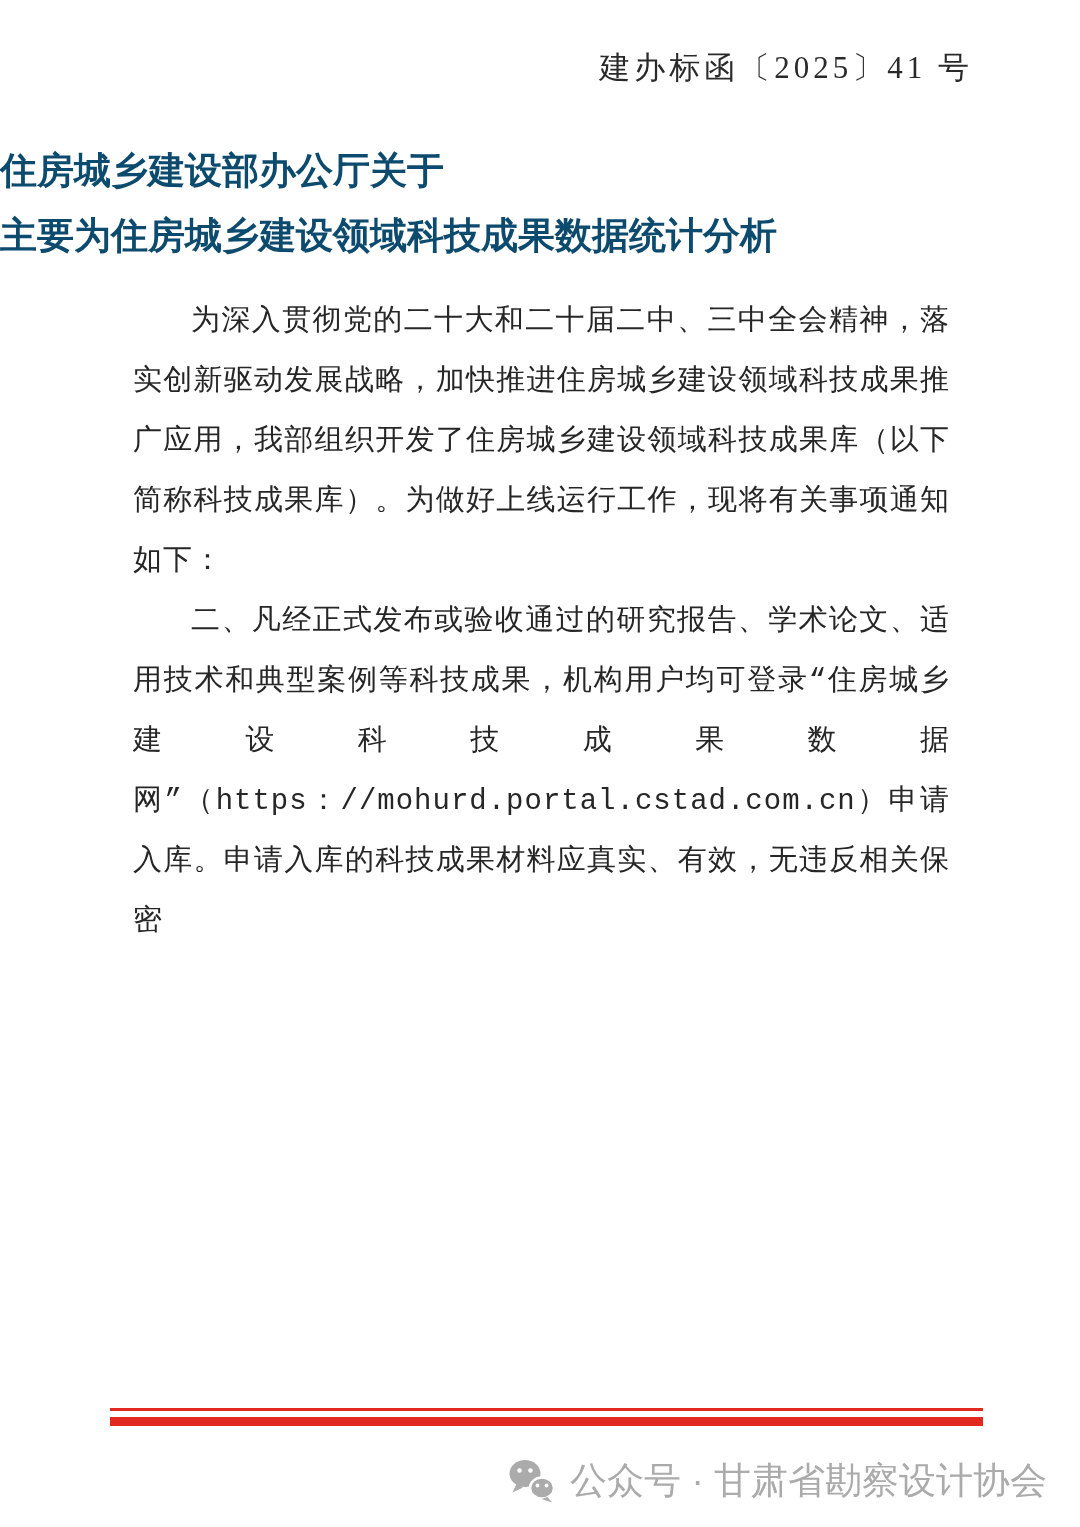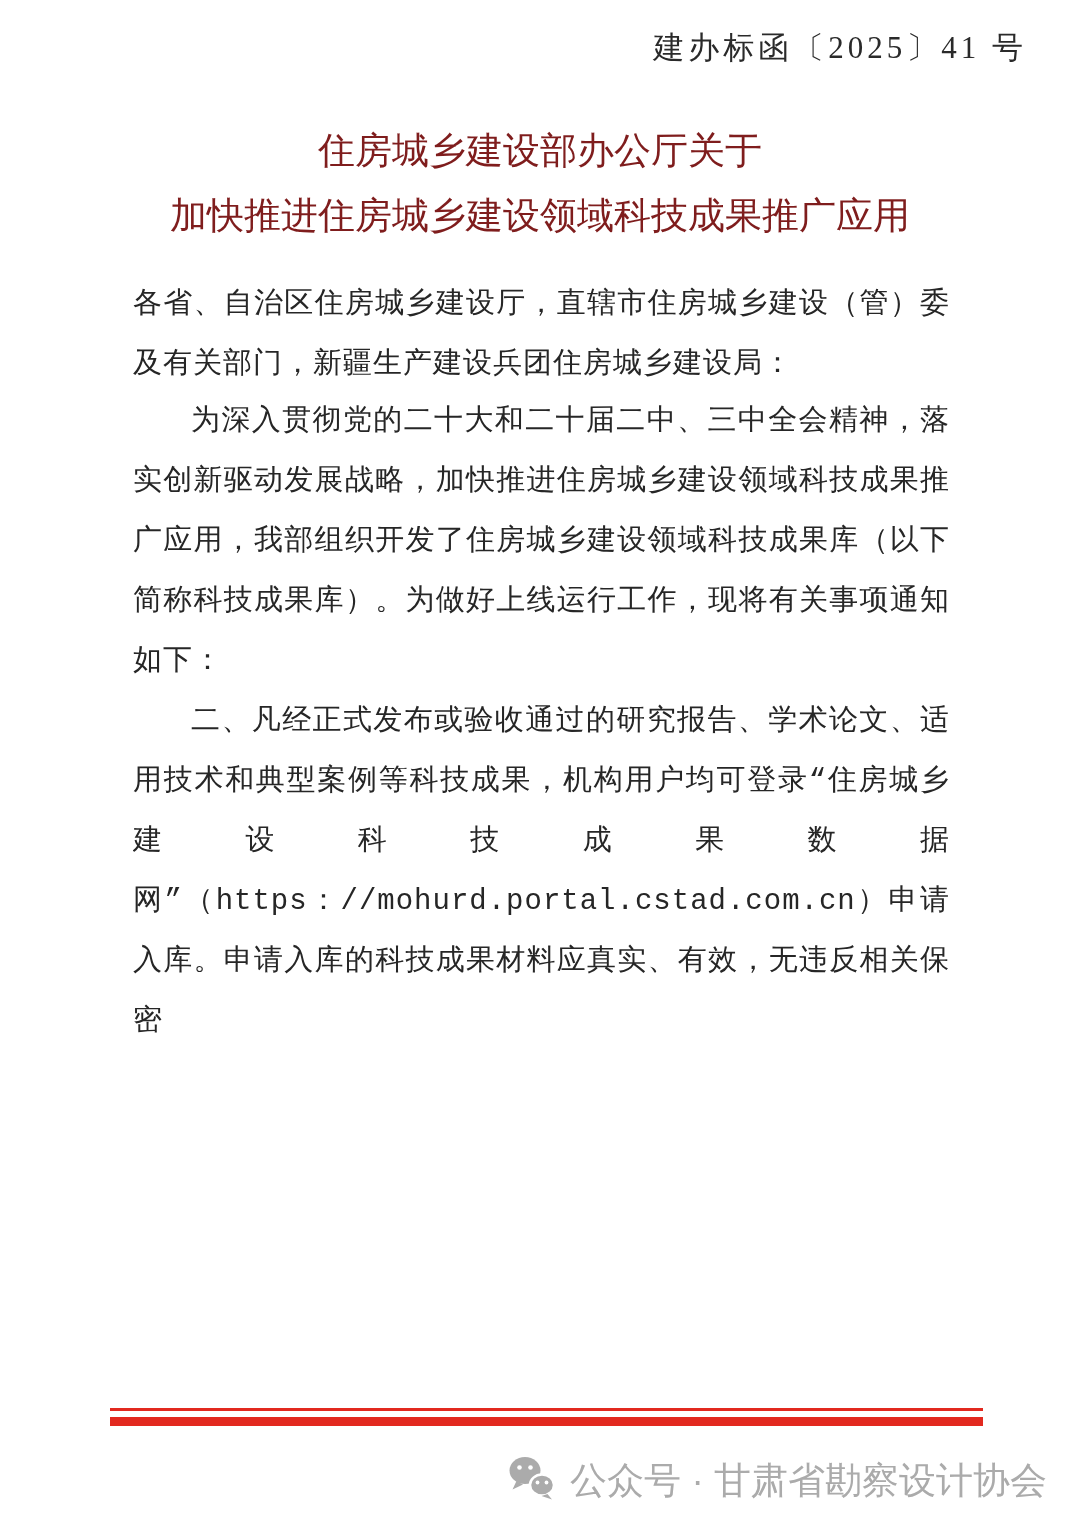--- a/index.html
+++ b/index.html
@@ -24,36 +24,35 @@
     transform: scaleY(1.12);
     transform-origin: center;
     white-space: nowrap;
   }
   .head-rules { margin: 16px 105px 0 94px; }
   .head-rules .rule-thick { height: 6px; background: #e2291f; }
   .head-rules .rule-thin  { height: 2px; background: #e2291f; margin-top: 6px; }
 
   
   .doc-number {
-    margin-top: 28px;
-    padding-right: 53px;
+    margin-top: 48px;
+    padding-right: 107px;
     text-align: right;
     font-size: 31px;
     color: #2a2a2a;
     letter-spacing: 4px;
     line-height: 40px;
   }
 
   
   .doc-title {
     margin-top: 50px;
-    text-align: center;
     font-size: 37px;
-    font-weight: normal;
-    color: #7f1d1d;
+    font-weight: bold;
+    color: #0c4a6e;
     line-height: 65px;
     letter-spacing: 0px;
   }
 
   
   .doc-body {
     margin: 24px 130px 0 133px;
     font-size: 29px;
     color: #262626;
     line-height: 60px;
@@ -70,44 +69,43 @@
   .foot-rules { position: absolute; left: 110px; right: 97px; top: 1408px; }
   .foot-rules .rule-thin  { height: 3px; background: #e2291f; }
   .foot-rules .rule-thick { height: 9px; background: #e2291f; margin-top: 6px; }
 
   
   .watermark {
     position: absolute;
     top: 1456px;
     right: 33px;
     display: flex;
-    align-items: flex-start;
+    align-items: center;
     gap: 14px;
     color: #ababab;
     font-family: "Liberation Sans", "DejaVu Sans", sans-serif;
     font-size: 37px;
     white-space: nowrap;
   }
   .watermark svg { display: block; }
 </style>
 </head>
 <body>
 
 <div class="page">
 
 
   <div class="doc-number">建办标函〔2025〕41 号</div>
 
   <div class="doc-title">
     <div>住房城乡建设部办公厅关于</div>
-    <div>加快推进住房城乡建设领域科技成果推广应用</div>
+    <div>主要为住房城乡建设领域科技成果数据统计分析</div>
   </div>
 
   <div class="doc-body">
-    <p class="salutation">各省、自治区住房城乡建设厅，直辖市住房城乡建设（管）委及有关部门，新疆生产建设兵团住房城乡建设局：</p>
     <p class="para">为深入贯彻党的二十大和二十届二中、三中全会精神，落实创新驱动发展战略，加快推进住房城乡建设领域科技成果推广应用，我部组织开发了住房城乡建设领域科技成果库（以下简称科技成果库）。为做好上线运行工作，现将有关事项通知如下：</p>
     <p class="para">二、凡经正式发布或验收通过的研究报告、学术论文、适用技术和典型案例等科技成果，机构用户均可登录“住房城乡建设科技成果数据网”（https：//mohurd.portal.cstad.com.cn）申请入库。申请入库的科技成果材料应真实、有效，无违反相关保密</p>
   </div>
 
   <div class="foot-rules">
     <div class="rule-thin"></div>
     <div class="rule-thick"></div>
   </div>
 
   <div class="watermark">

